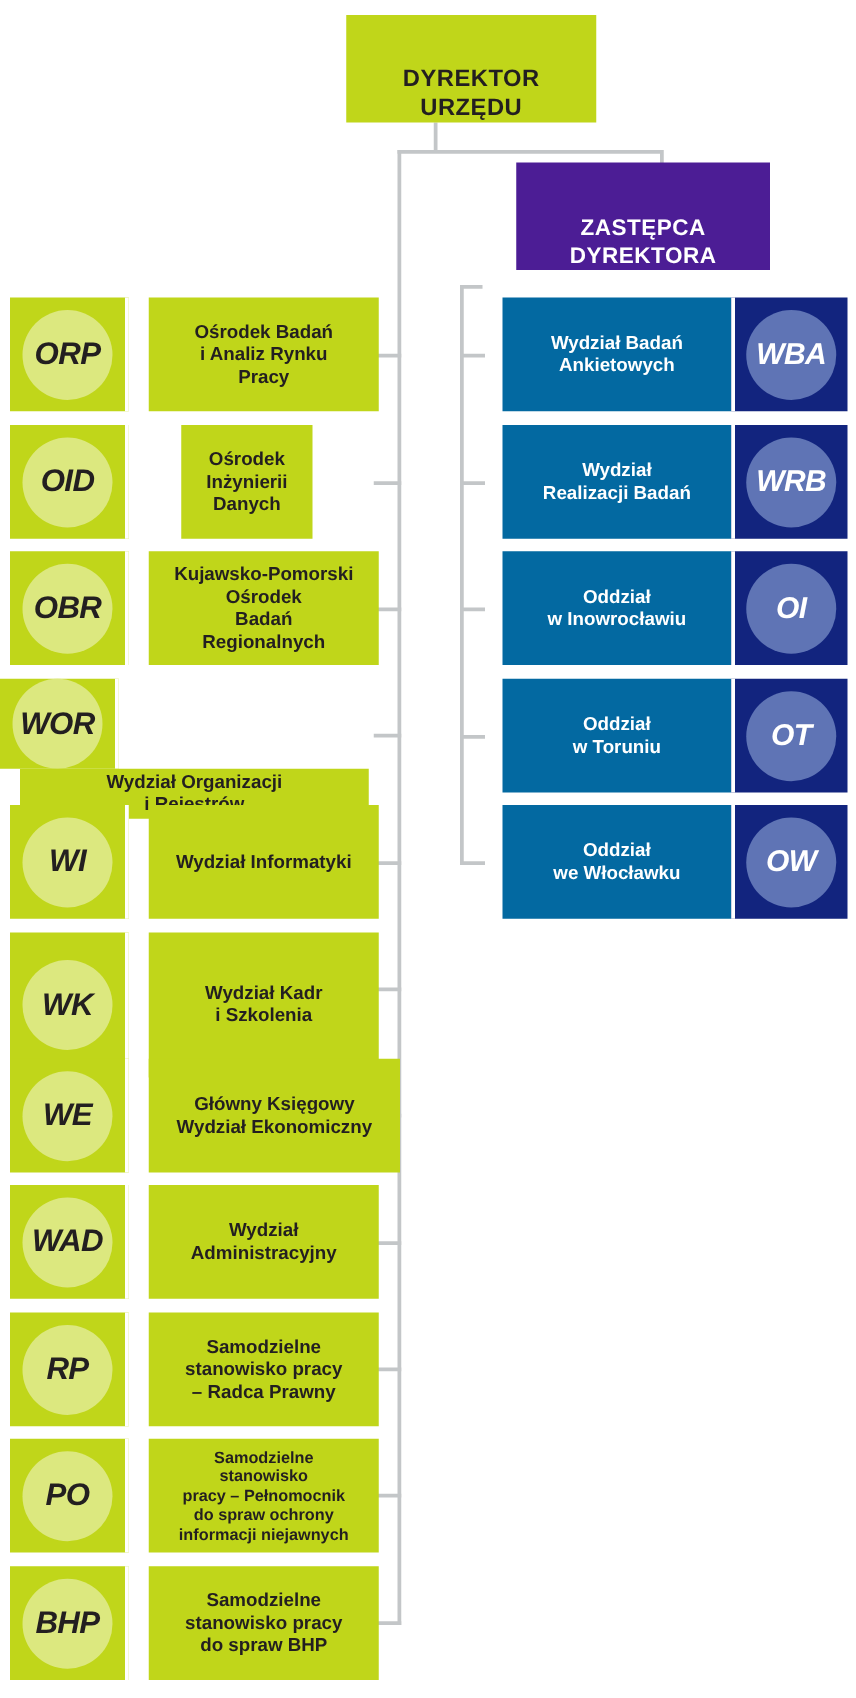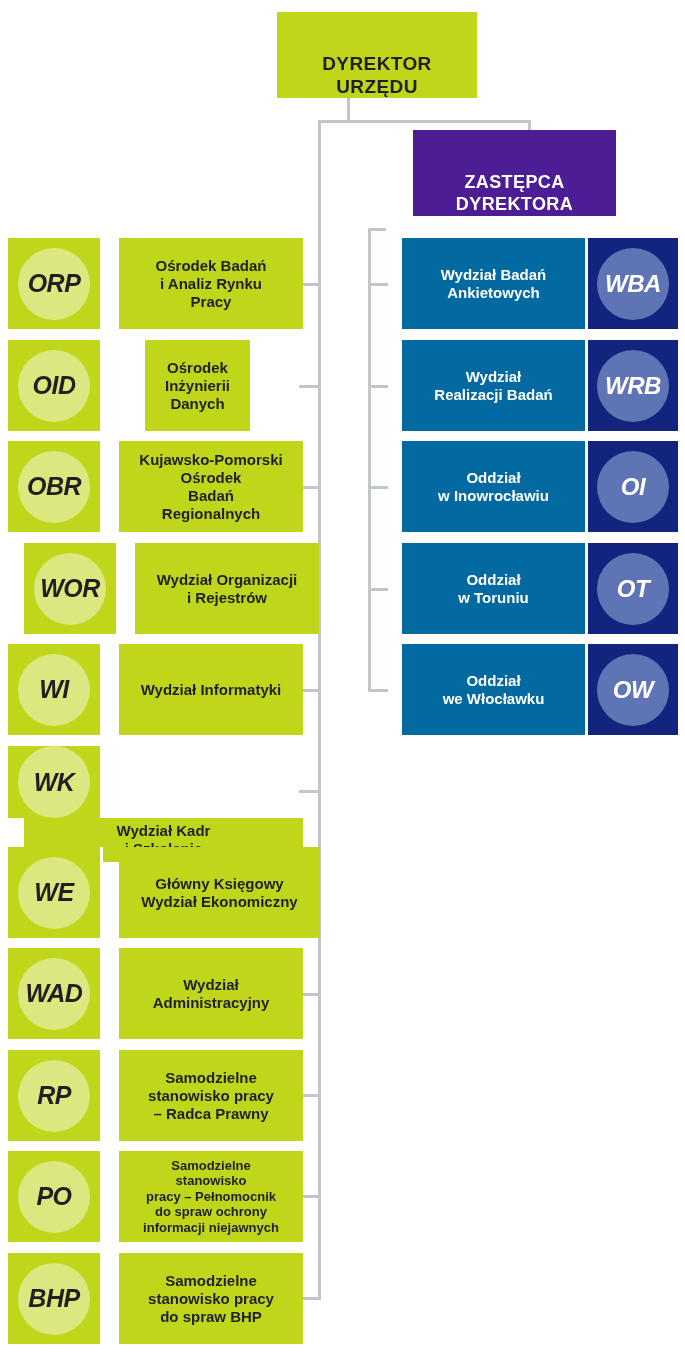--- a/index.html
+++ b/index.html
@@ -191,36 +191,36 @@
 
   <div class="unit unit-green" style="left:8px; top:441px; width:295px; height:91px;">
     <div class="unit-badge">
       <div class="badge-circle">OBR</div>
     </div>
     <div class="unit-label">Kujawsko-Pomorski
 Ośrodek
 Badań Regionalnych</div>
   </div>
 
-  <div class="unit unit-green" style="left:24px; top:543px; width:295px; height:91px;">
+  <div class="unit unit-green" style="left:0; top:543px; width:295px; height:91px;flex-direction:column;">
     <div class="unit-badge">
       <div class="badge-circle">WOR</div>
     </div>
     <div class="unit-label">Wydział Organizacji
 i Rejestrów</div>
   </div>
 
   <div class="unit unit-green" style="left:8px; top:644px; width:295px; height:91px;">
     <div class="unit-badge">
       <div class="badge-circle">WI</div>
     </div>
     <div class="unit-label">Wydział Informatyki</div>
   </div>
 
-  <div class="unit unit-green" style="left:8px; top:746px; width:295px; height:116px;flex-direction:column;">
+  <div class="unit unit-green" style="left:8px; top:746px; width:295px; height:116px;">
     <div class="unit-badge">
       <div class="badge-circle">WK</div>
     </div>
     <div class="unit-label">Wydział Kadr
 i Szkolenia</div>
   </div>
 
   <div class="unit unit-green" style="left:8px; top:847px; width:312px; height:91px;justify-content:space-between;">
     <div class="unit-badge">
       <div class="badge-circle">WE</div>

